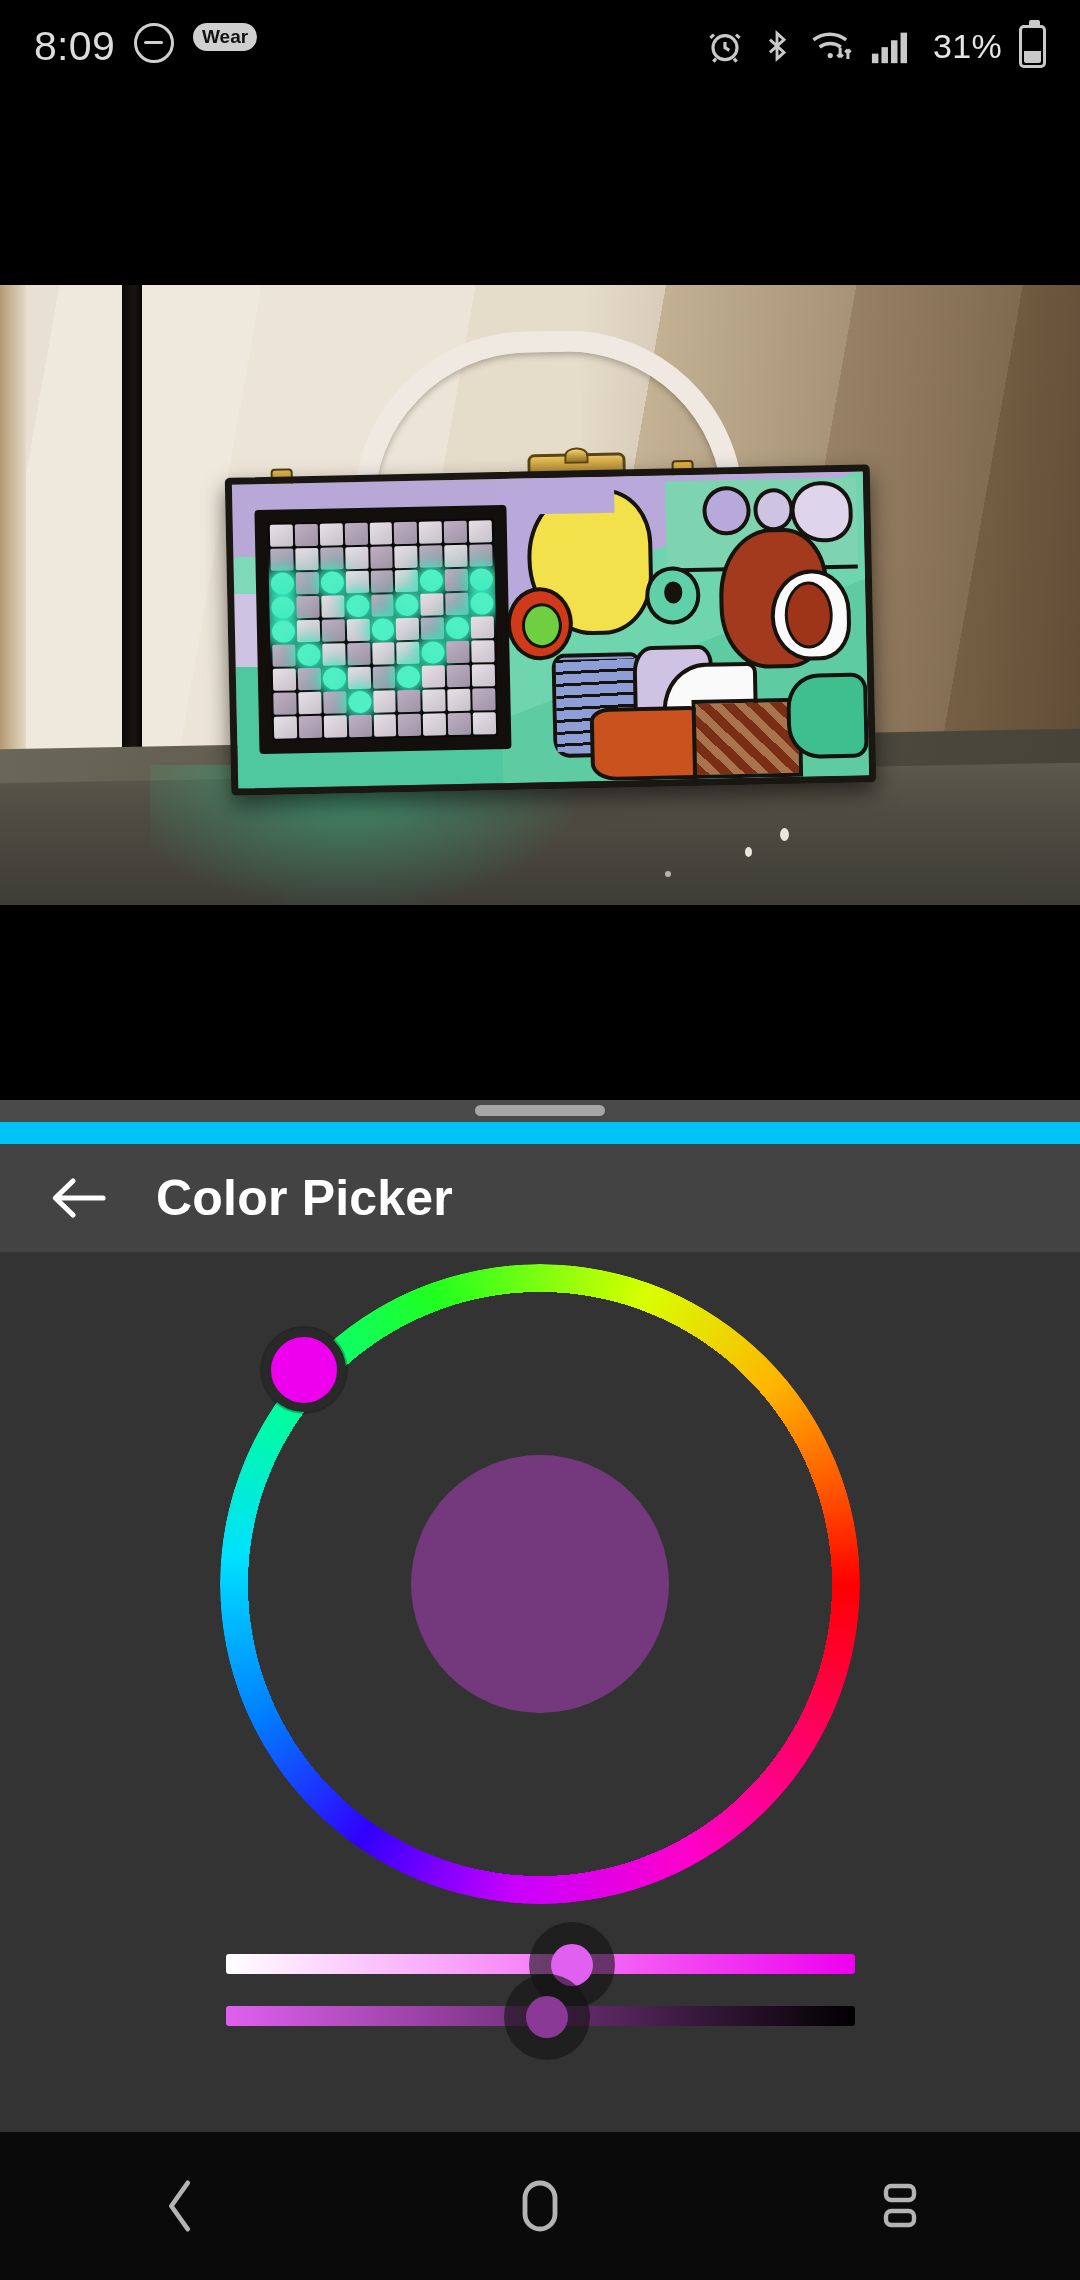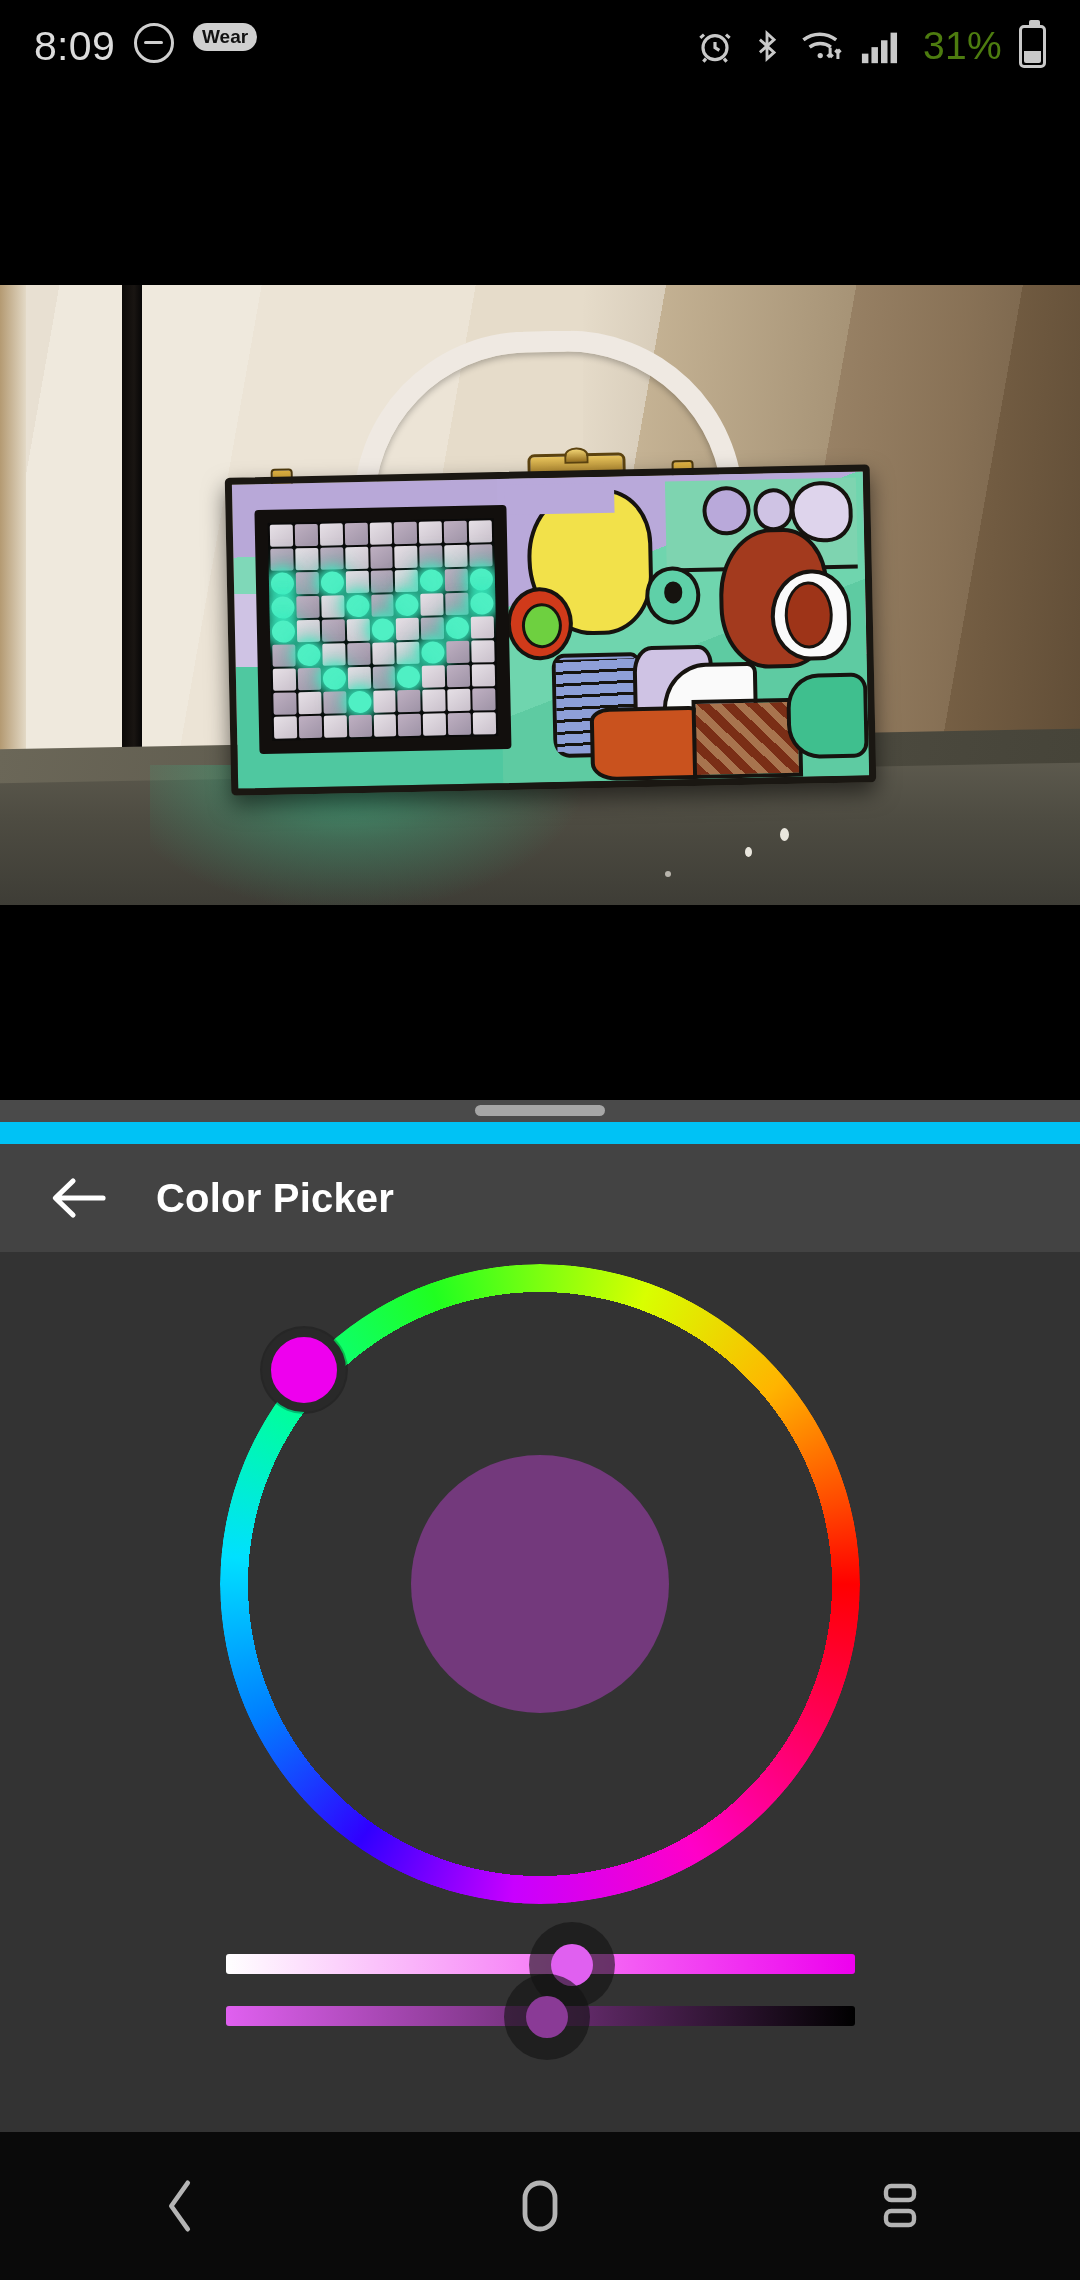--- a/index.html
+++ b/index.html
@@ -19,21 +19,21 @@
   #status-left{ display:flex; align-items:flex-start; gap:19px; }
   #clock{ font-size:41px; font-weight:400; letter-spacing:0.3px; color:#dcdcdc; }
   .dnd-ic{ width:40px; height:40px; border:3.5px solid #cfcfcf; border-radius:50%;
           position:relative; }
   .dnd-ic::after{ content:""; position:absolute; left:7px; top:15px; width:19px;
           height:3.5px; background:#cfcfcf; border-radius:2px; }
   #wear-badge{ background:#cfcfcf; color:#111; border-radius:14px;
           padding:4px 9px 5px; font-size:19px; font-weight:700;
           min-width:52px; text-align:center; line-height:1; }
   #status-right{ margin-left:auto; display:flex; align-items:center; gap:15px; }
-  #battery-pct{ font-size:39px; color:#4d7c0f; letter-spacing:0.3px; margin-left:6px;}
+  #battery-pct{ font-size:34px; color:#e5e5e5; letter-spacing:0.3px; margin-left:6px;}
   .sicon{ display:block; }
   .batt{ width:27px; height:43px; border:3px solid #c9c9c9; border-radius:5px;
         position:relative; margin-left:2px; }
   .batt::before{ content:""; position:absolute; top:-8px; left:7px; width:11px;
         height:5px; background:#c9c9c9; border-radius:2px 2px 0 0; }
   .batt::after{ content:""; position:absolute; left:2px; right:2px; bottom:2px;
         height:31%; background:#c9c9c9; border-radius:0 0 2px 2px; }
 
   
   #photo-region{
@@ -108,21 +108,21 @@
   #sheet-handle{ position:absolute; left:50%; top:5px; transform:translateX(-50%);
       width:130px; height:11px; background:#a6a6a6; border-radius:6px; }
   #accent-bar{ position:absolute; left:0; top:1122px; width:1080px; height:22px;
       background:#00c2f5; }
 
   
   #app-header{ position:absolute; left:0; top:1144px; width:1080px; height:108px;
       background:#434343; display:flex; align-items:center; padding:0 46px; }
   #back-btn{ width:66px; height:66px; display:flex; align-items:center;
       justify-content:center; cursor:pointer; }
-  #page-title{ color:#fff; font-size:40px; font-weight:700; margin-left:44px;
+  #page-title{ color:#fff; font-size:50px; font-weight:700; margin-left:44px;
       letter-spacing:.2px; }
 
   
   #picker-body{ position:absolute; left:0; top:1252px; width:1080px; height:880px;
       background:#333333; }
   #wheel-wrap{ position:absolute; left:50%; top:12px; transform:translateX(-50%);
       width:640px; height:640px; }
   #hue-ring{ position:absolute; inset:0; border-radius:50%;
       background:conic-gradient(from 90deg,
         #ff0000 0deg, #ff00c8 60deg, #c800ff 95deg, #3000ff 125deg,

